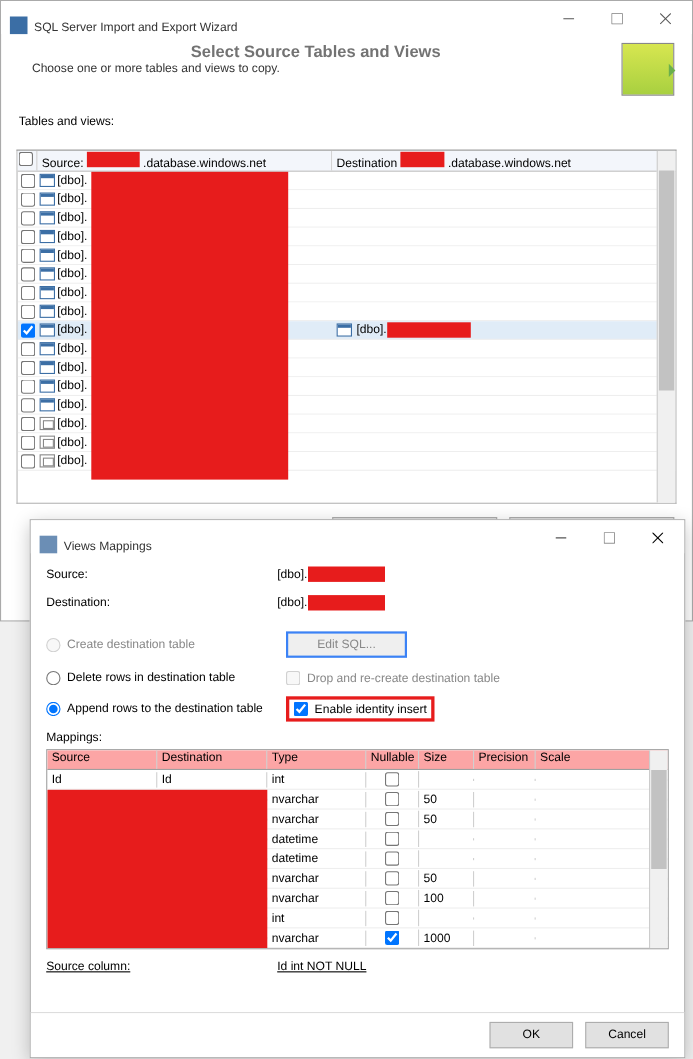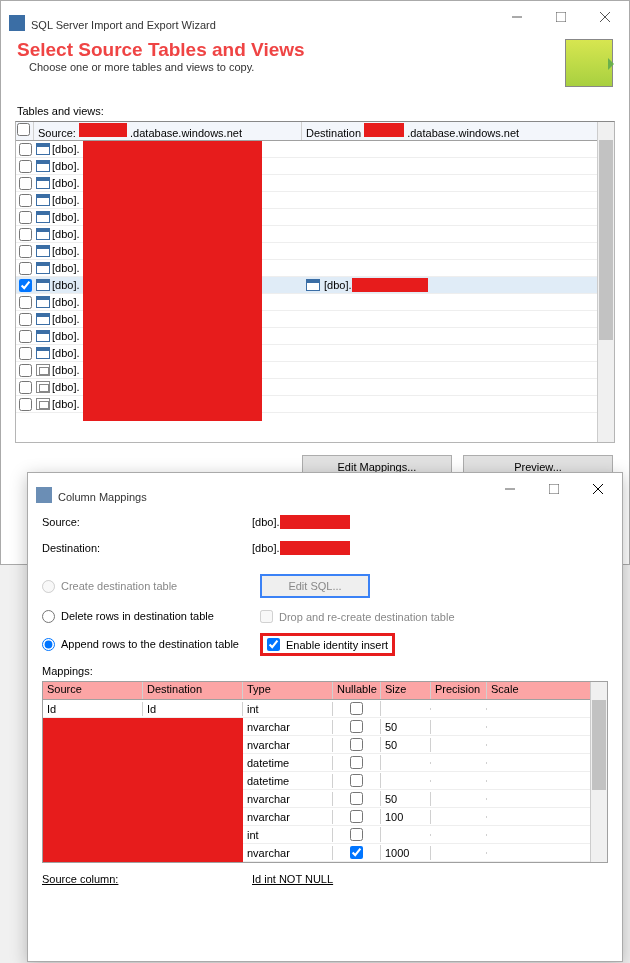--- a/index.html
+++ b/index.html
@@ -10,27 +10,27 @@
 .dialog-window { left: 27px; top: 472px; width: 596px; height: 490px; box-shadow: 0 4px 16px rgba(0,0,0,.25); }
 
 .titlebar { height: 30px; display: flex; align-items: flex-end; padding: 0 2px 0 8px; background: #fff; }
 .titlebar .app-icon { width: 16px; height: 16px; margin-right: 6px; background: #3b6ea5; display: inline-block; }
 .titlebar .title { flex: 1; color: #333; }
 .titlebar .winbtn { width: 44px; height: 28px; display: flex; align-items: center; justify-content: center; color: #555; }
 .titlebar .winbtn svg { width: 10px; height: 10px; }
 
 .header-strip { padding: 8px 16px 16px 16px; display: flex; }
 .header-text { flex: 1; }
-.header-title { font-size: 19px; font-weight: bold; color: #ef4444; }
+.header-title { font-size: 15px; font-weight: bold; color: #737373; text-align: center; }
 .header-sub { font-size: 11px; color: #333; margin-left: 12px; }
 .header-icon { width: 48px; height: 48px; background: linear-gradient(#d7e650,#a8d040); border: 1px solid #888; margin-left: 8px; position: relative; }
 .header-icon::after { content:""; position:absolute; right:-8px; top:18px; border:6px solid transparent; border-left-color:#6ab04c; }
 
 .section-label { padding: 2px 16px; color: #000; }
-.groove { margin: 2px 14px 0 14px; border: 1px solid #b5b5b5; border-top-color:#888; height: 322px; overflow: hidden; position: relative; }
+.groove { margin: 17px 14px 0 14px; border: 1px solid #b5b5b5; border-top-color:#888; height: 322px; overflow: hidden; position: relative; }
 
 .grid-header { display:flex; background:#fff; border-bottom:1px solid #a0a0a0; height:19px; }
 .grid-header .cell, .grid-row .cell { border-right:1px solid #d0d0d0; padding:1px 4px; white-space:nowrap; overflow:hidden; }
 .grid-header .check-col { width:18px; border-right:1px solid #d0d0d0; position:relative; background:#f3f6fb; }
 .grid-header .check-col input { margin:1px 0 0 1px; }
 .grid-header .src-col { width:268px; background:#f3f6fb; }
 .grid-header .dst-col { flex:1; background:#f3f6fb; }
 
 .grid-body { height: 297px; overflow: hidden; position: relative; }
 .grid-row { display:flex; height:17px; align-items:center; border-bottom:1px solid #eee; background:#fff; }
@@ -337,21 +337,21 @@
 
   <div class="button-row">
     <button>Edit Mappings...</button>
     <button>Preview...</button>
   </div>
 </div>
 
 <div class="window dialog-window">
   <div class="titlebar">
     <span class="app-icon" style="background:#6b8eb5"></span>
-    <span class="title">Column Mappings</span>
+    <span class="title">Views Mappings</span>
     <span class="winbtn">
         <svg viewBox="0 0 10 10">
           <line x1="0" y1="5" x2="10" y2="5" stroke="#555"></line>
         </svg>
       </span>
     <span class="winbtn">
         <svg viewBox="0 0 10 10">
           <rect x="0" y="0" width="10" height="10" fill="none" stroke="#555"></rect>
         </svg>
       </span>
@@ -537,13 +537,17 @@
         <div class="thumb" style="top:18px; height:90px;"></div>
       </div>
     </div>
 
     <div class="src-col-row">
       <span class="lbl" style="width:210px">Source column:</span>
       <span>Id int NOT NULL</span>
     </div>
   </div>
 
+  <div class="dlg-buttons">
+    <button>OK</button>
+    <button>Cancel</button>
+  </div>
 </div>
 
 </body></html>

